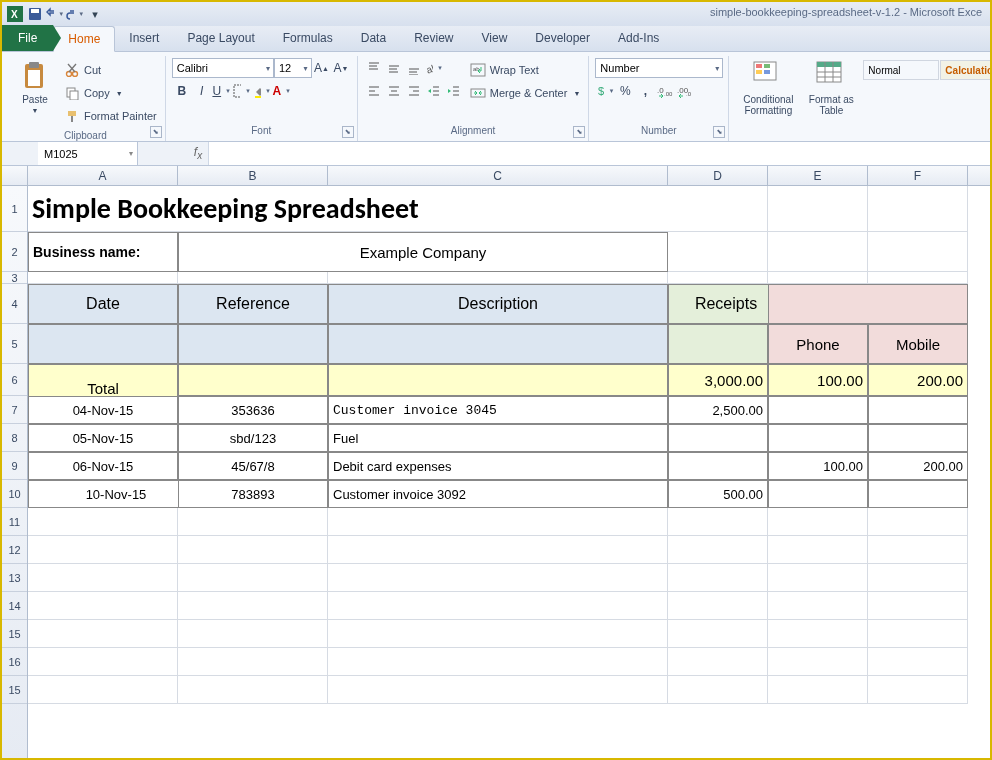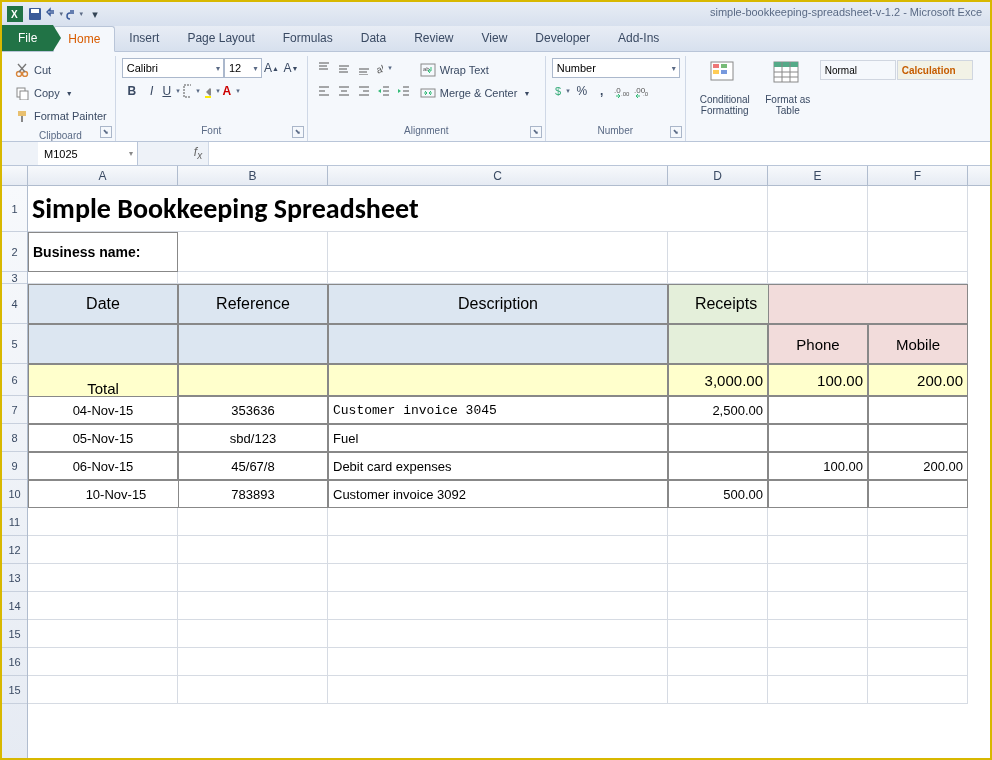--- a/index.html
+++ b/index.html
@@ -99,20 +99,31 @@
   <div class="tab">Review</div>
   <div class="tab">View</div>
   <div class="tab">Developer</div>
   <div class="tab">Add-Ins</div>
 </div>
 
 <div class="ribbon">
 
   <div class="group">
     <div class="group-body">
+      <div class="bigbtn">
+        <div class="ico">
+            <svg width="32" height="32">
+              <rect x="6" y="4" width="18" height="24" fill="#c78a3f" rx="2"></rect>
+              <rect x="10" y="2" width="10" height="6" fill="#888" rx="1"></rect>
+              <rect x="9" y="10" width="12" height="16" fill="#fff"></rect>
+            </svg>
+          </div>
+        <span>Paste</span>
+        <span style="font-size:7px">▼</span>
+      </div>
       <div class="stk">
         <div class="stkrow">
             <span class="ico">
               <svg width="14" height="14">
                 <circle cx="4" cy="11" r="2.5" fill="none" stroke="#d8853a" stroke-width="1.4"></circle>
                 <circle cx="10" cy="11" r="2.5" fill="none" stroke="#d8853a" stroke-width="1.4"></circle>
                 <line x1="4" y1="9" x2="11" y2="1" stroke="#777" stroke-width="1.4"></line>
                 <line x1="10" y1="9" x2="3" y2="1" stroke="#777" stroke-width="1.4"></line>
               </svg>
             </span>
@@ -477,20 +488,21 @@
         <div class="cell " style="left: 740px; top: 462px; width: 100px; height: 28px;"></div>
         <div class="cell " style="left: 840px; top: 462px; width: 100px; height: 28px;"></div>
         <div class="cell " style="left: 0px; top: 490px; width: 150px; height: 28px;"></div>
         <div class="cell " style="left: 150px; top: 490px; width: 150px; height: 28px;"></div>
         <div class="cell " style="left: 300px; top: 490px; width: 340px; height: 28px;"></div>
         <div class="cell " style="left: 640px; top: 490px; width: 100px; height: 28px;"></div>
         <div class="cell " style="left: 740px; top: 490px; width: 100px; height: 28px;"></div>
         <div class="cell " style="left: 840px; top: 490px; width: 100px; height: 28px;"></div>
         <div class="cell big" style="left: 0px; top: 0px; width: 740px; height: 46px;">Simple Bookkeeping Spreadsheet</div>
         <div class="cell lbl brd" style="left: 0px; top: 46px; width: 150px; height: 40px;">Business name:</div>
+        <div class="cell ctr brd" style="left: 150px; top: 46px; width: 490px; height: 40px; font-size: 15px;">Example Company</div>
         <div class="cell hdr-blue brd" style="left: 0px; top: 98px; width: 150px; height: 40px;">Date</div>
         <div class="cell hdr-blue brd" style="left: 150px; top: 98px; width: 150px; height: 40px;">Reference</div>
         <div class="cell hdr-blue brd" style="left: 300px; top: 98px; width: 340px; height: 40px;">Description</div>
         <div class="cell hdr-green brd" style="left: 640px; top: 98px; width: 116px; height: 40px;">Receipts</div>
         <div class="cell hdr-pink brd" style="left: 740px; top: 98px; width: 200px; height: 40px;"></div>
         <div class="cell hdr-blue brd" style="left: 0px; top: 138px; width: 150px; height: 40px;"></div>
         <div class="cell hdr-blue brd" style="left: 150px; top: 138px; width: 150px; height: 40px;"></div>
         <div class="cell hdr-blue brd" style="left: 300px; top: 138px; width: 340px; height: 40px;"></div>
         <div class="cell hdr-green brd" style="left: 640px; top: 138px; width: 100px; height: 40px;"></div>
         <div class="cell sub-pink brd" style="left: 740px; top: 138px; width: 100px; height: 40px;">Phone</div>

